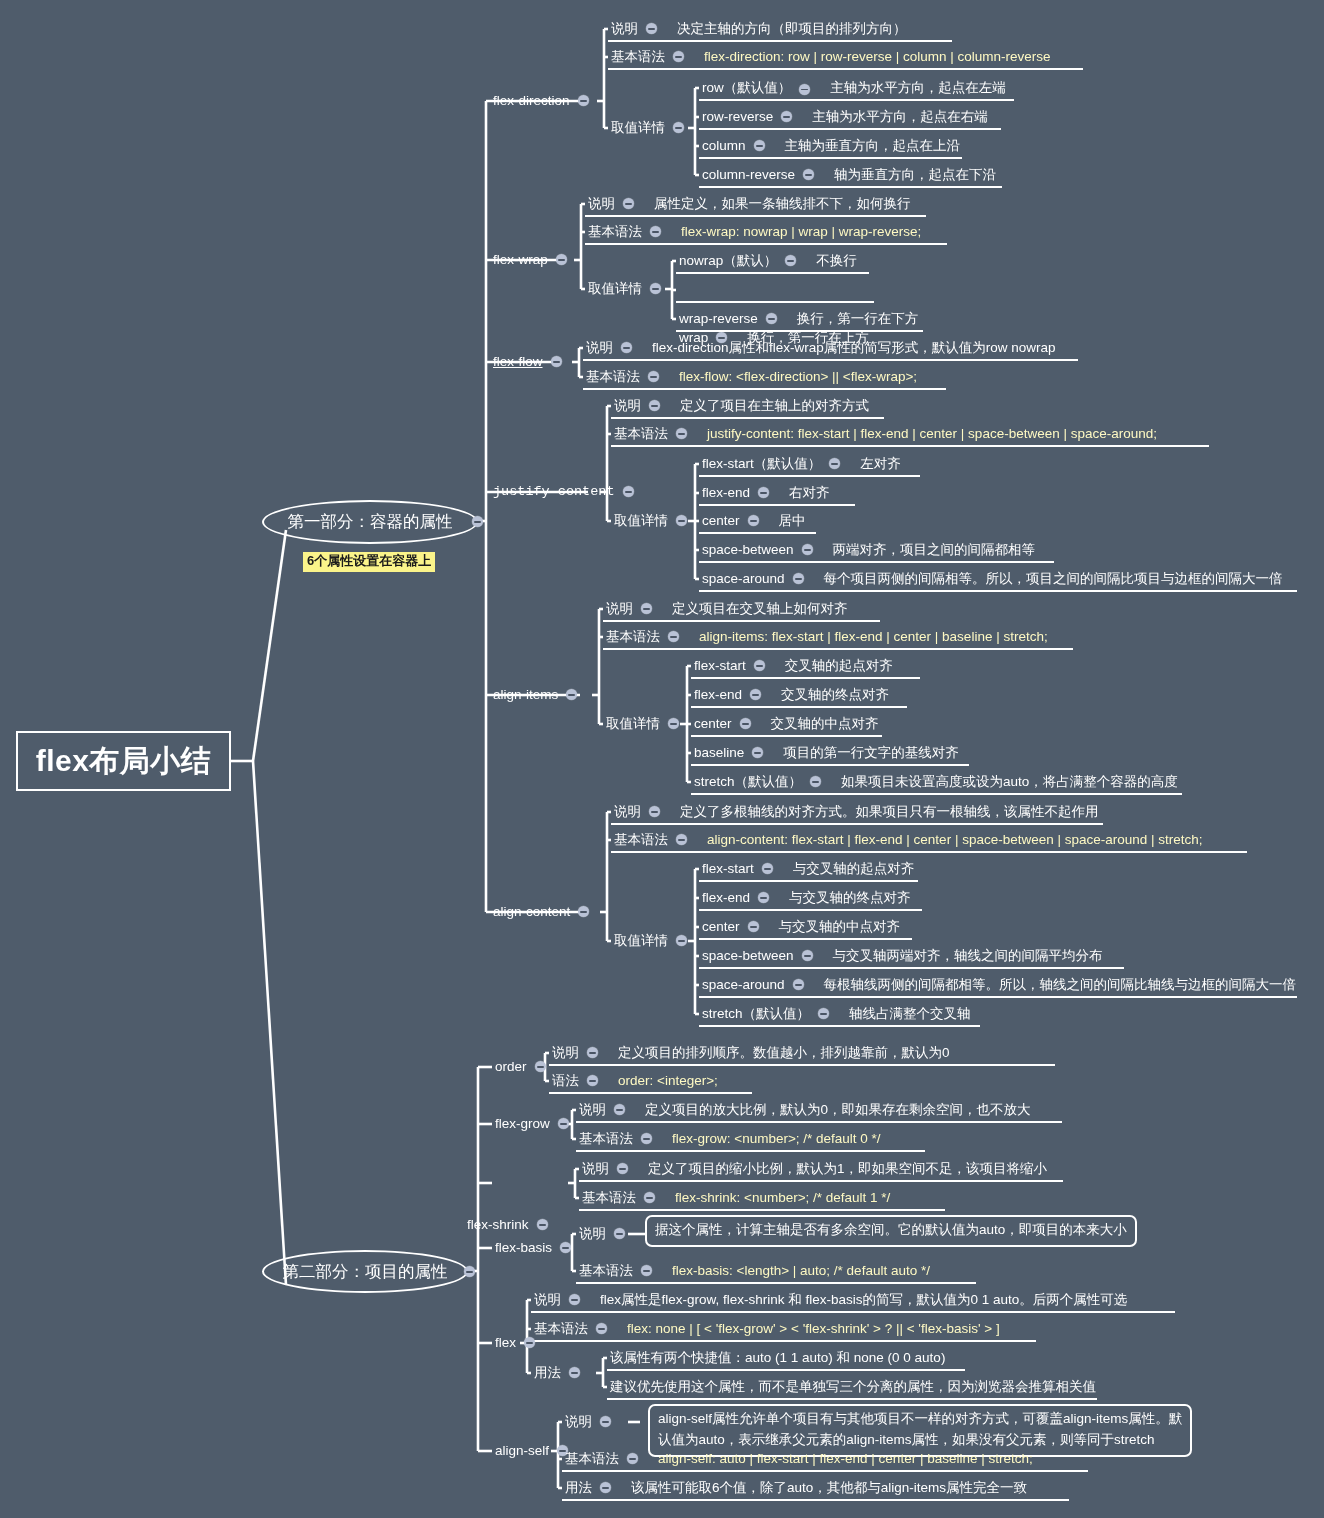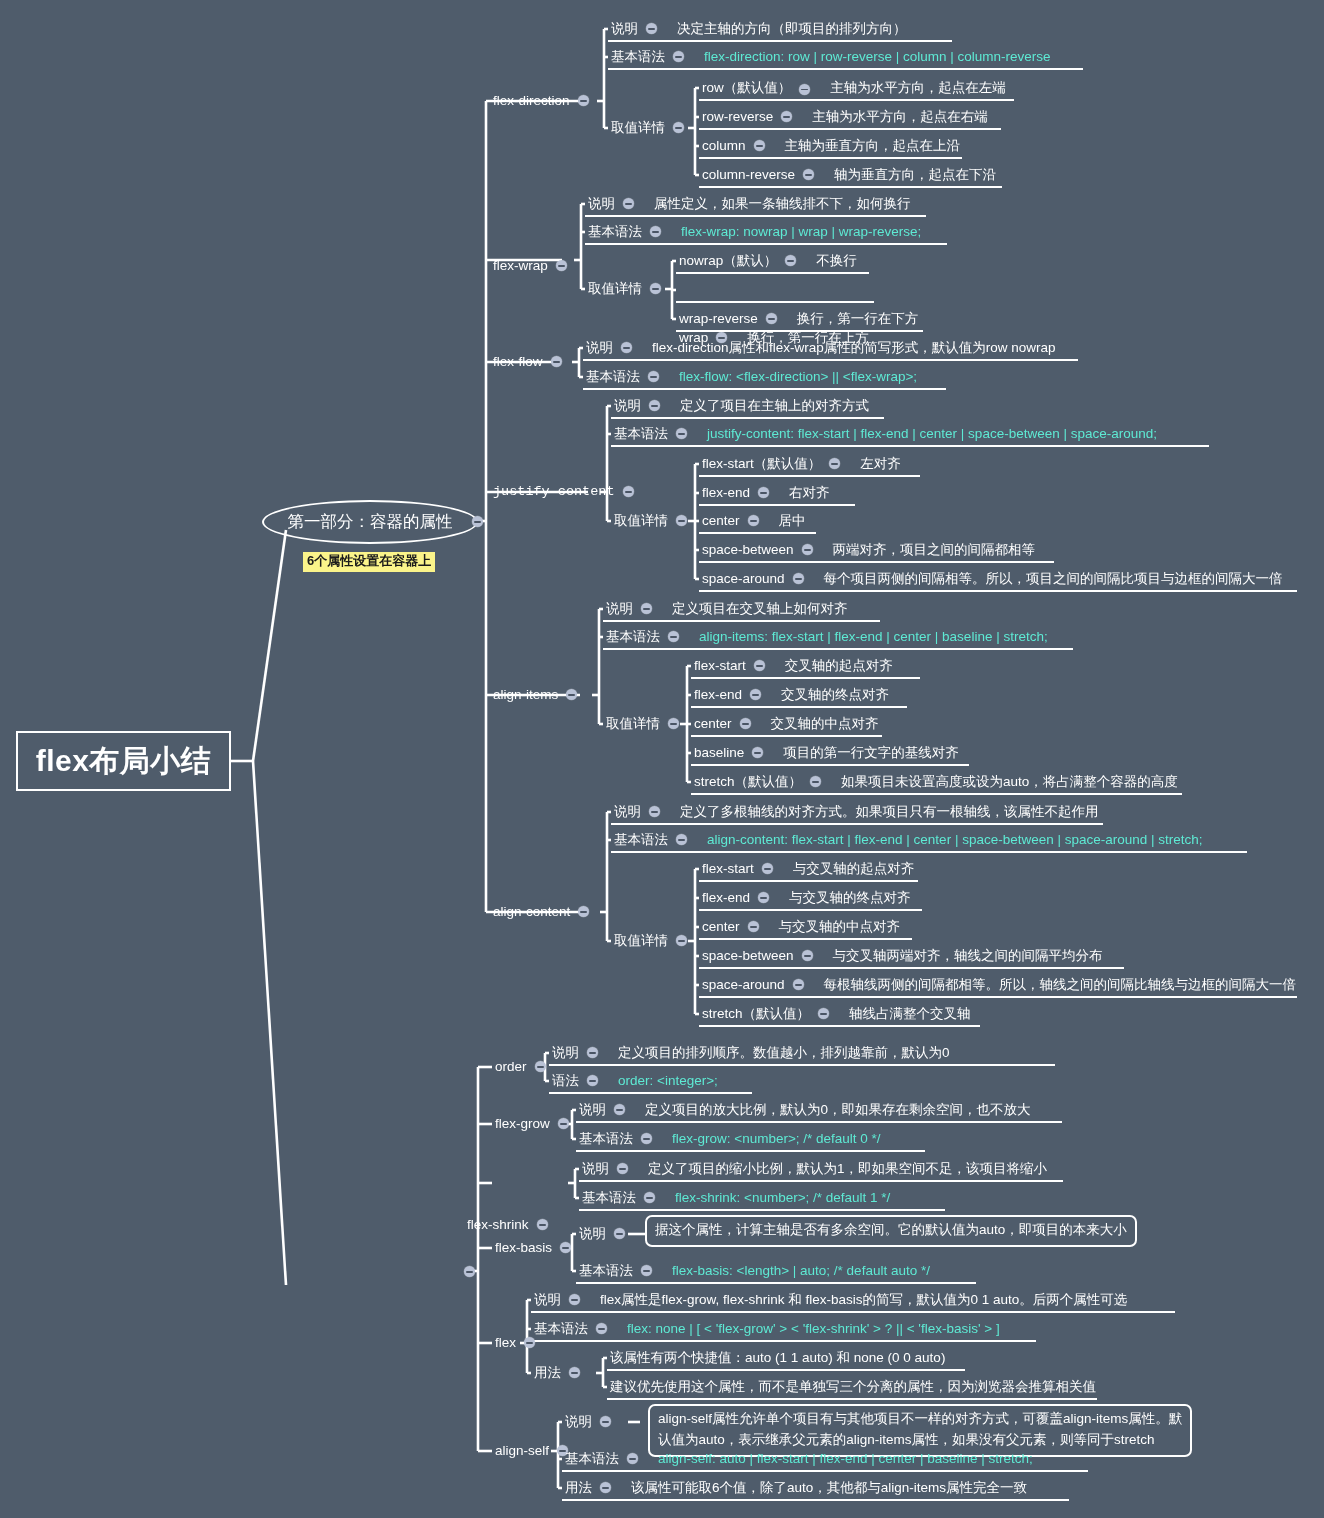--- a/index.html
+++ b/index.html
@@ -15,21 +15,21 @@
   
   .node{
     position:absolute;
     display:flex; align-items:center;
     white-space:nowrap;
     color:#ffffff;
     font-size:13.5px;
     line-height:1;
   }
   .node .lbl{ color:#fff; }
-  .node .code{ color:#5eead4; }
+  .node .code{ color:#fef9c3; }
 
   
   .tg{
     display:inline-block; width:11px; height:11px; border-radius:50%;
     background:#b9c2d6; position:relative; flex:0 0 auto;
     box-shadow:0 0 0 0.5px rgba(255,255,255,.25);
   }
   .tg::after{
     content:""; position:absolute; left:2px; right:2px; top:5px; height:1.5px;
     background:#4a5565; border-radius:1px;
@@ -285,20 +285,23 @@
   </div>
 
   <div class="ellipse" style="left:262px; top:500px; width:216px; height:44px;">
     <span>第一部分：容器的属性</span>
   </div>
   <div class="note" style="left:303px; top:552px;">
     <span>6个属性设置在容器上</span>
   </div>
   <span class="tg" style="position:absolute;left:472px;top:516px;"></span>
 
+  <div class="ellipse" style="left:262px; top:1250px; width:206px; height:43px;">
+    <span>第二部分：项目的属性</span>
+  </div>
   <span class="tg" style="position:absolute;left:464px;top:1266px;"></span>
 
   <div class="node" style="left:493px; top:94px;">
     <span>flex-direction</span>
     <i class="gap-s"></i>
       <span class="tg"></span>
   </div>
 
   <div class="node" style="left:611px; top:22px;">
     <span class="lbl">说明</span>
@@ -341,21 +344,21 @@
     <span>主轴为垂直方向，起点在上沿</span>
   </div>
   <div class="node" style="left:702px; top:168px;">
     <span>column-reverse</span>
     <i class="gap-s"></i>
       <span class="tg"></span>
       <i class="gap-l"></i>
     <span>轴为垂直方向，起点在下沿</span>
   </div>
 
-  <div class="node" style="left:493px; top:253px;margin-top:6px;">
+  <div class="node" style="left:493px; top:253px;">
     <span>flex-wrap</span>
     <i class="gap-s"></i>
       <span class="tg"></span>
   </div>
   <div class="node" style="left:588px; top:197px;">
     <span>说明</span>
     <i class="gap-s"></i>
       <span class="tg"></span>
       <i class="gap-l"></i>
     <span>属性定义，如果一条轴线排不下，如何换行</span>
@@ -387,21 +390,21 @@
     <span>换行，第一行在上方</span>
   </div>
   <div class="node" style="left:679px; top:312px;">
     <span>wrap-reverse</span>
     <i class="gap-s"></i>
       <span class="tg"></span>
       <i class="gap-l"></i>
     <span>换行，第一行在下方</span>
   </div>
 
-  <div class="node" style="left:493px; top:355px;">
+  <div class="node" style="left:493px; top:355px;text-decoration:underline;">
     <span>flex-flow</span>
     <i class="gap-s"></i>
       <span class="tg"></span>
   </div>
   <div class="node" style="left:586px; top:341px;">
     <span>说明</span>
     <i class="gap-s"></i>
       <span class="tg"></span>
       <i class="gap-l"></i>
     <span>flex-direction属性和flex-wrap属性的简写形式，默认值为row nowrap</span>

